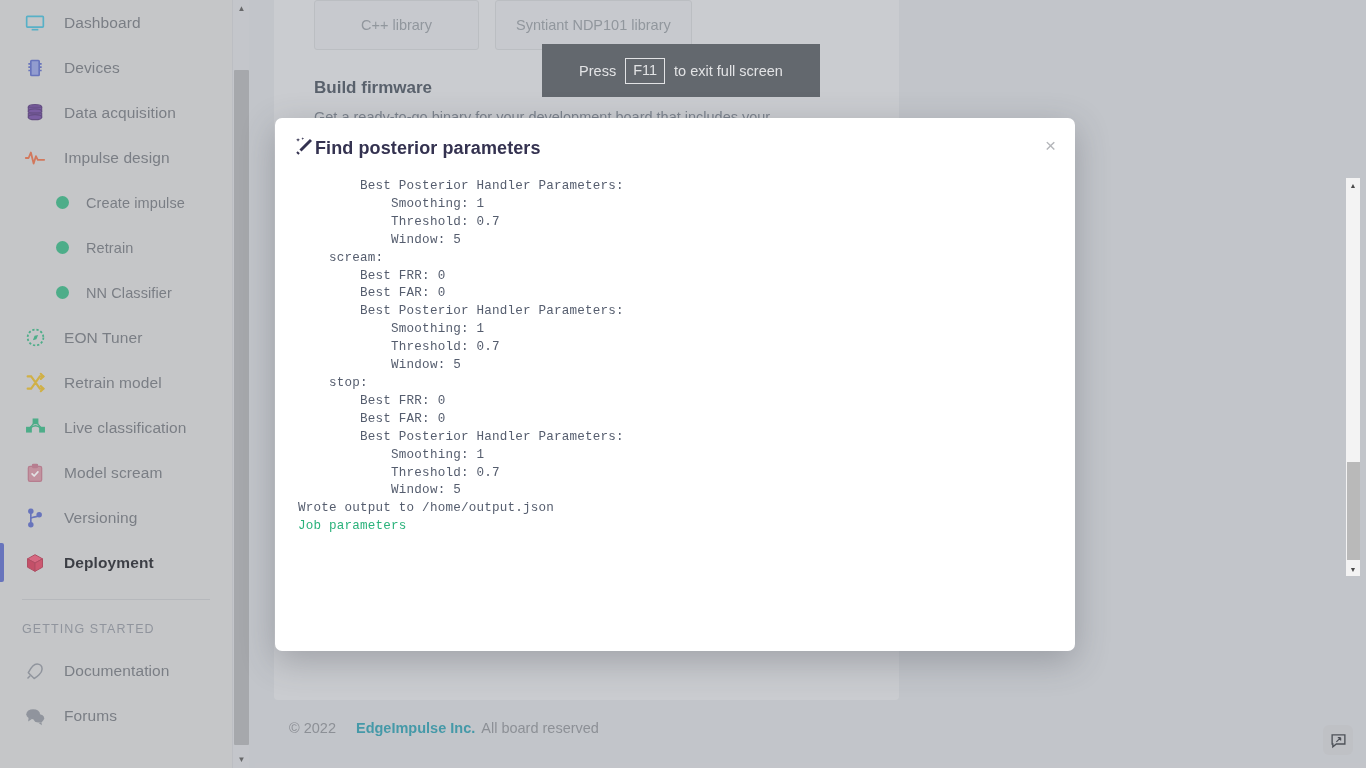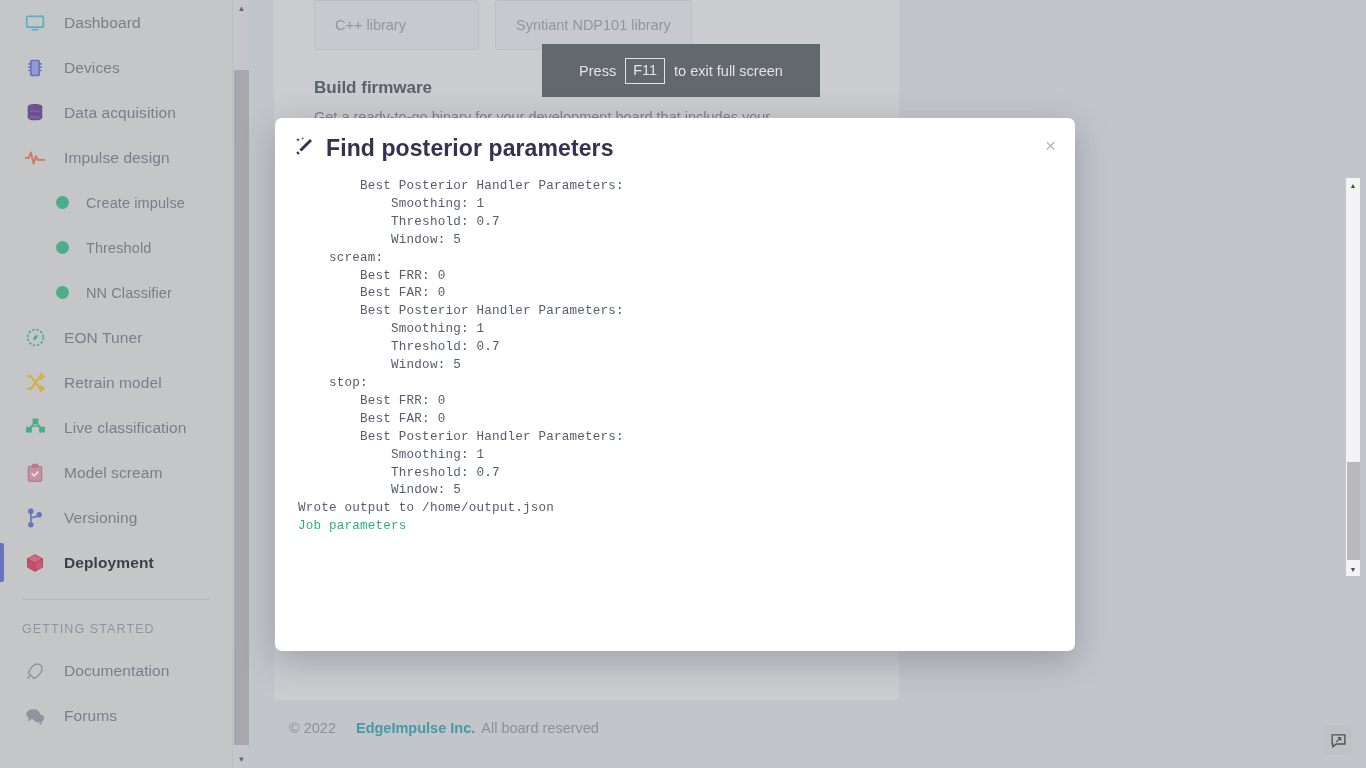--- a/index.html
+++ b/index.html
@@ -88,21 +88,21 @@
   }
   #content-card {
     position: absolute; left: 25px; top: -70px;
     width: 625px; height: 770px;
     background: #dddfe1;
     border-radius: 4px;
   }
   .lib-tabs { position: absolute; left: 40px; top: 70px; display: flex; gap: 16px; }
   .lib-tab {
     height: 50px; min-width: 165px;
-    display: flex; align-items: center; justify-content: flex-start;
+    display: flex; align-items: center; justify-content: center;
     background: #d8dade;
     border: 1px solid #c8cacd;
     border-radius: 3px;
     font-size: 14.5px; color: #8c9299;
     padding: 0 20px;
     cursor: pointer;
   }
   .bf-title {
     position: absolute; left: 40px; top: 148px;
     font-size: 17px; font-weight: 700; color: #3c4552;
@@ -164,22 +164,21 @@
     z-index: 60;
     overflow: hidden;
   }
   #modal-header {
     position: relative;
     height: 60px;
     display: flex; align-items: center;
     padding: 0 0 0 19px;
   }
   #modal-title {
-    margin-left: 11px;
-    font-size: 23px; font-weight: 700; color: #343250;
+    font-size: 18px; font-weight: 700; color: #343250;
     letter-spacing: .1px;
   }
   #modal-close {
     position: absolute; right: 19px; top: 18px;
     font-size: 19px; color: #b4b6ba; line-height: 1;
     cursor: pointer; font-family: "Liberation Sans", sans-serif;
   }
   #console-wrap {
     position: absolute; left: 0; top: 60px;
     width: 800px; height: 404px;
@@ -265,21 +264,21 @@
       </span>
       <span class="lbl">Impulse design</span>
     </div>
 
     <div class="nav-item sub-item">
       <span class="dot"></span>
       <span class="lbl">Create impulse</span>
     </div>
     <div class="nav-item sub-item">
       <span class="dot"></span>
-      <span class="lbl">Threshold</span>
+      <span class="lbl">Retrain</span>
     </div>
     <div class="nav-item sub-item">
       <span class="dot"></span>
       <span class="lbl">NN Classifier</span>
     </div>
 
     <div class="nav-item">
       <span class="ico">
         <svg width="21" height="21" viewBox="0 0 24 24" fill="none" stroke="#2ab27b" stroke-width="2">
           <circle cx="12" cy="12" r="9" stroke-dasharray="2.6 2.2"></circle>

